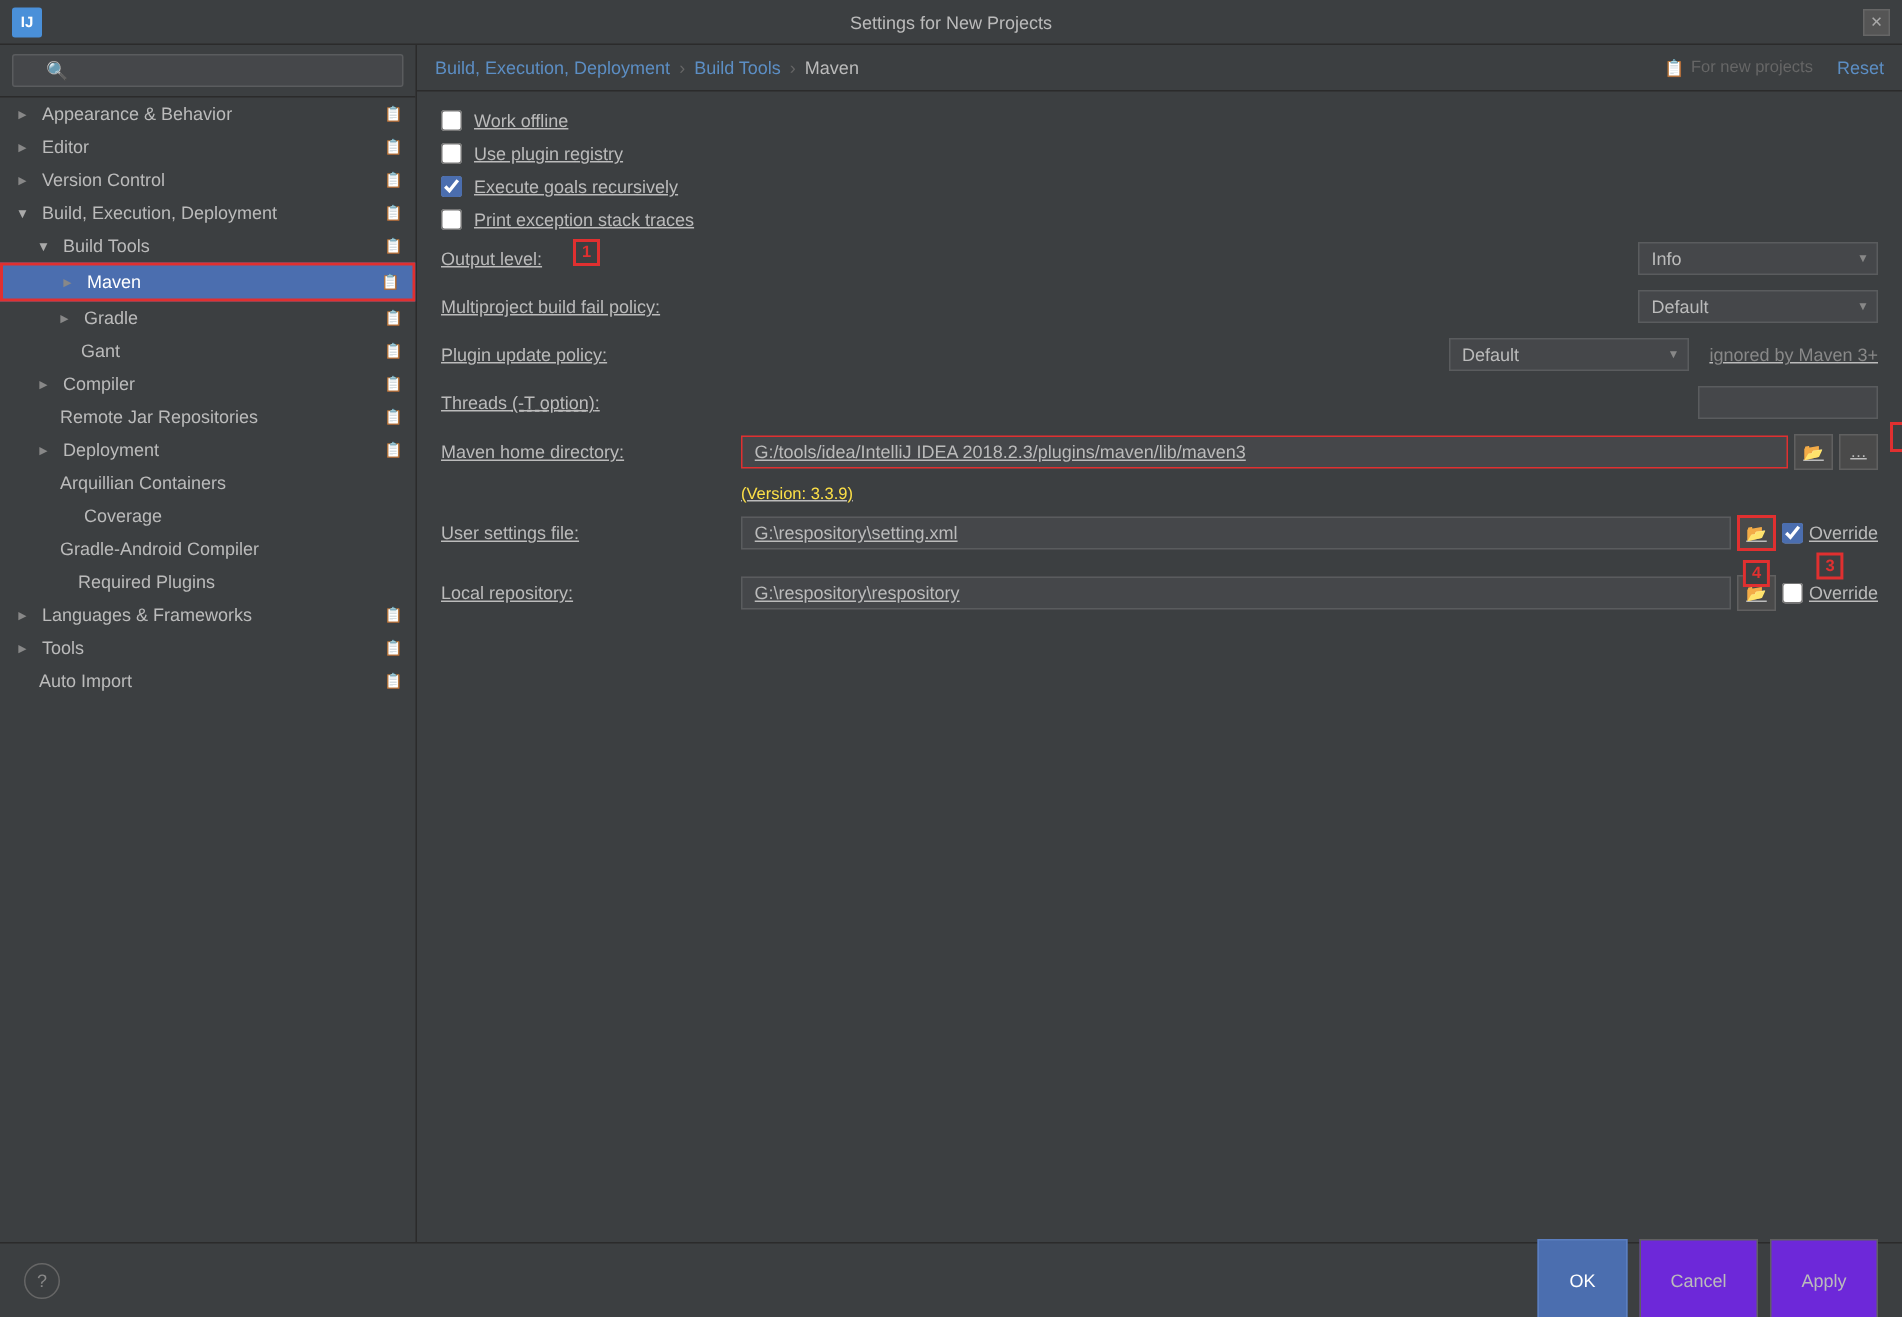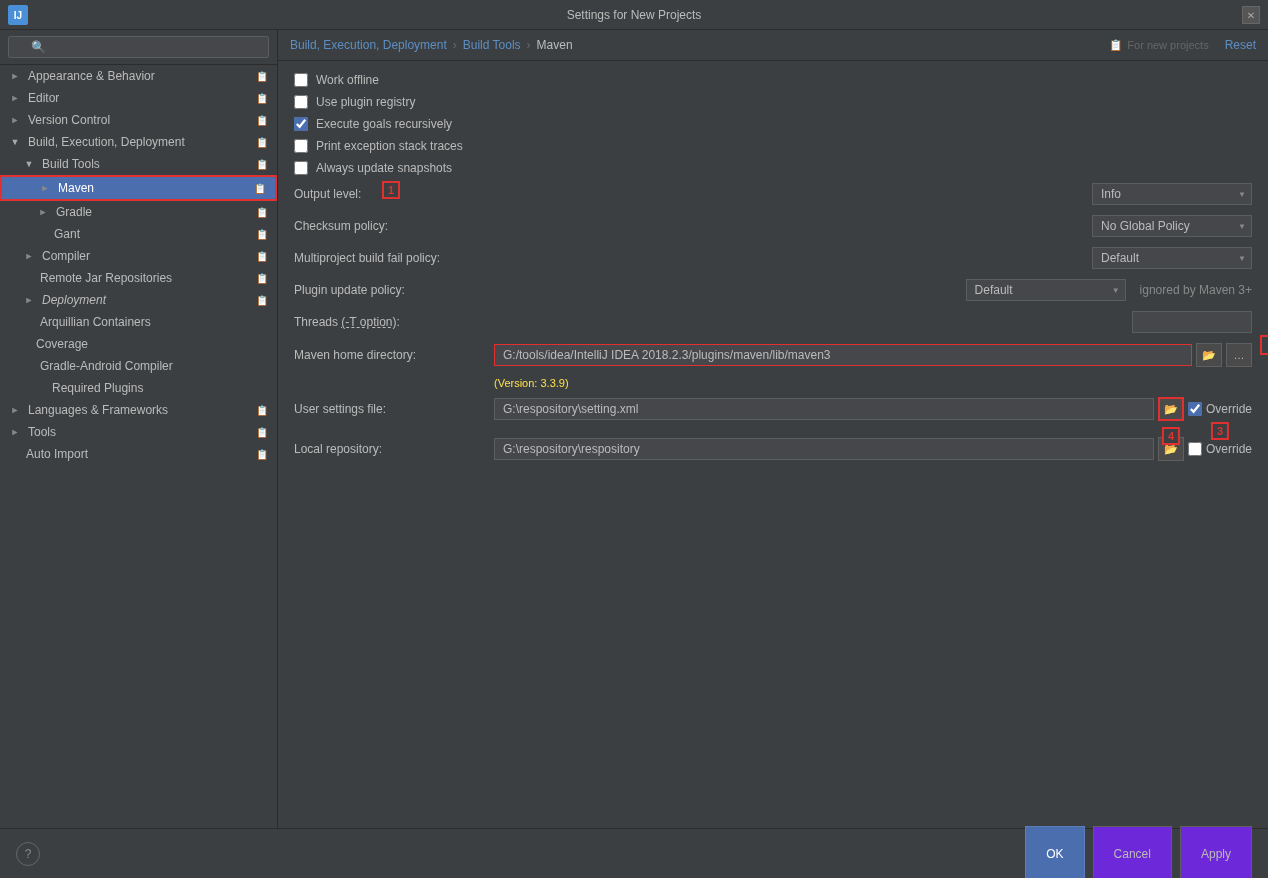--- a/index.html
+++ b/index.html
@@ -184,20 +184,21 @@
       cursor: pointer;
       font-size: 12px;
       background: none;
       border: none;
       outline: none;
     }
     .settings-content {
       flex: 1;
       padding: 12px 16px;
       overflow-y: auto;
+      text-decoration: underline;
     }
     
     .checkbox-row {
       display: flex;
       align-items: center;
       margin-bottom: 8px;
     }
     .checkbox-row input[type="checkbox"] {
       margin-right: 8px;
       width: 14px;
@@ -429,30 +430,30 @@
         <span style="margin-left:4px;">Compiler</span>
         <span class="copy-icon">📋</span>
       </div>
       <div class="sidebar-item" style="padding-left:22px;">
         <span style="width:14px; display:inline-block;"></span>
         <span style="margin-left:4px;">Remote Jar Repositories</span>
         <span class="copy-icon">📋</span>
       </div>
       <div class="sidebar-item" style="padding-left:22px;">
         <span class="arrow">►</span>
-        <span style="margin-left:4px;font-style:italic;">Deployment</span>
+        <span style="margin-left:4px;">Deployment</span>
         <span class="copy-icon">📋</span>
       </div>
       <div class="sidebar-item" style="padding-left:22px;">
         <span style="width:14px; display:inline-block;"></span>
         <span style="margin-left:4px;">Arquillian Containers</span>
       </div>
       <div class="sidebar-item" style="padding-left:22px;">
         <span style="width:14px; display:inline-block;"></span>
-        <span style="margin-left:0;">Coverage</span>
+        <span style="margin-left:20px;">Coverage</span>
       </div>
       <div class="sidebar-item" style="padding-left:22px;">
         <span style="width:14px; display:inline-block;"></span>
         <span style="margin-left:4px;">Gradle-Android Compiler</span>
       </div>
       <div class="sidebar-item" style="padding-left:22px;">
         <span style="width:14px; display:inline-block;"></span>
         <span style="margin-left:16px;">Required Plugins</span>
       </div>
       <div class="sidebar-item" style="padding-left:8px;">
@@ -497,52 +498,35 @@
           <input type="checkbox" style="">
           <span class="checkbox-label">Use plugin registry</span>
         </div>
         <div class="checkbox-row">
           <input type="checkbox" checked="" style="">
           <span class="checkbox-label">Execute goals recursively</span>
         </div>
         <div class="checkbox-row">
           <input type="checkbox" style="">
           <span class="checkbox-label">Print exception stack traces</span>
-        </div>
-        <div class="checkbox-row">
-          <input type="checkbox" style="">
-          <span class="checkbox-label">Always update snapshots</span>
         </div>
 
         <div class="form-row relative-wrap">
           <span class="form-label">Output level:<span style="color:#e03030; font-weight:bold; font-size:11px; position:absolute; top:-2px; left:88px; border:2px solid #e03030; padding:1px 4px; background:#3c3f41;">1</span></span>
           <div class="form-control">
             <div class="select-wrapper">
               <select class="select-dropdown">
                 <option>Info</option>
                 <option>Debug</option>
                 <option>Quiet</option>
               </select>
             </div>
           </div>
         </div>
 
-        <div class="form-row">
-          <span class="form-label">Checksum policy:</span>
-          <div class="form-control">
-            <div class="select-wrapper">
-              <select class="select-dropdown">
-                <option>No Global Policy</option>
-                <option>Strict</option>
-                <option>Warn</option>
-                <option>Fail</option>
-              </select>
-            </div>
-          </div>
-        </div>
 
         <div class="form-row">
           <span class="form-label">Multiproject build fail policy:</span>
           <div class="form-control">
             <div class="select-wrapper">
               <select class="select-dropdown">
                 <option>Default</option>
                 <option>At End</option>
                 <option>Never</option>
                 <option>After N</option>

